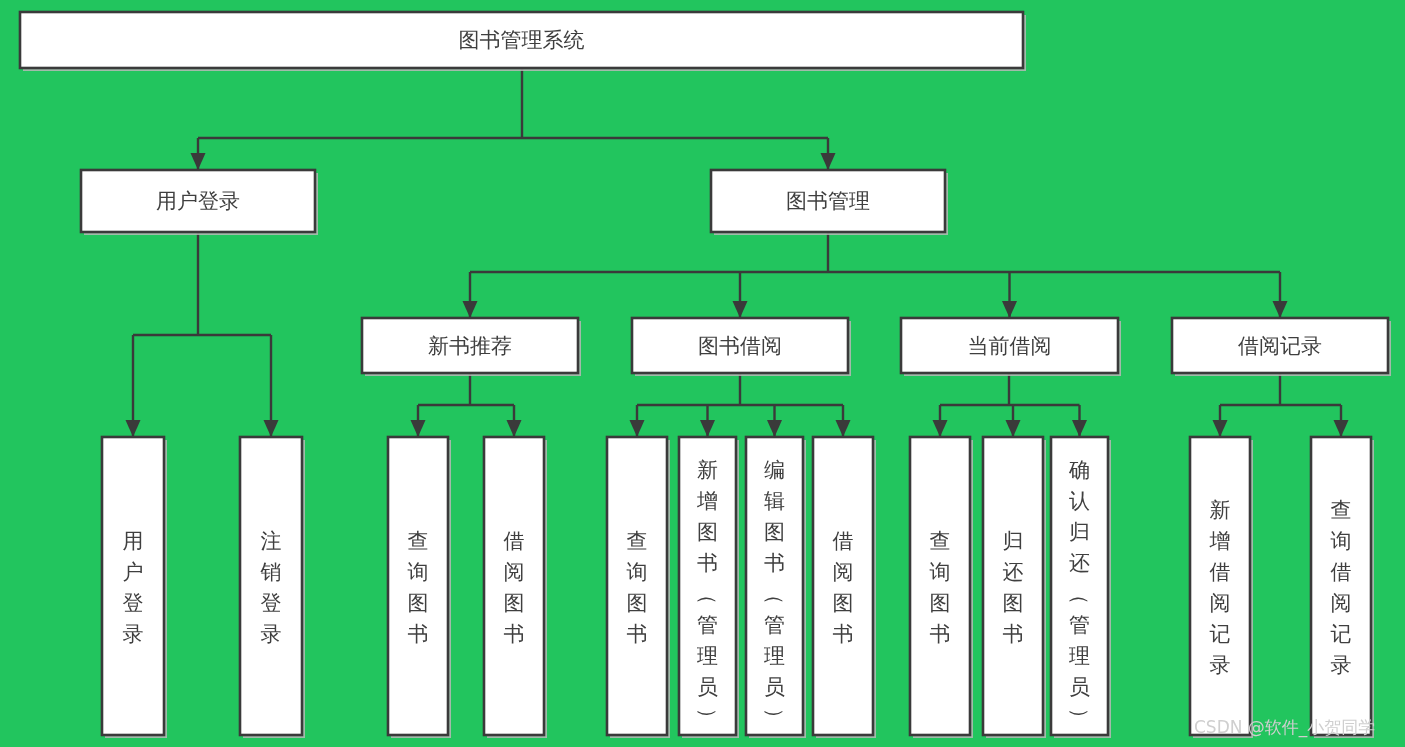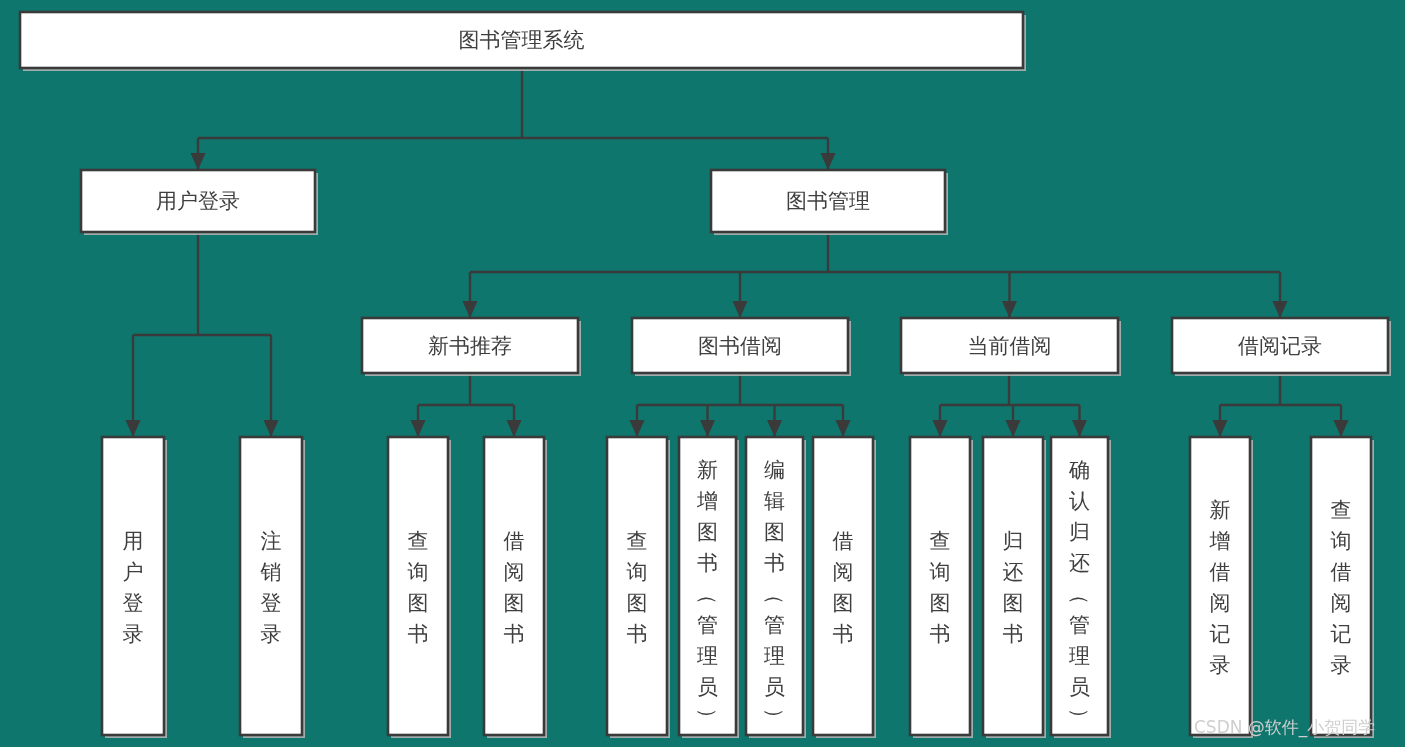--- a/index.html
+++ b/index.html
@@ -10,21 +10,21 @@
   body {
     width: 1405px;
     height: 747px;
     font-family: "DejaVu Sans", "Liberation Sans", sans-serif;
     overflow: hidden;
   }
   #diagram-root {
     position: relative;
     width: 1405px;
     height: 747px;
-    background: #0f766e;
+    background: #22c55e;
   }
   svg.diagram-canvas {
     position: absolute;
     left: 0;
     top: 0;
     width: 1405px;
     height: 747px;
     display: block;
   }
   .node-box {

